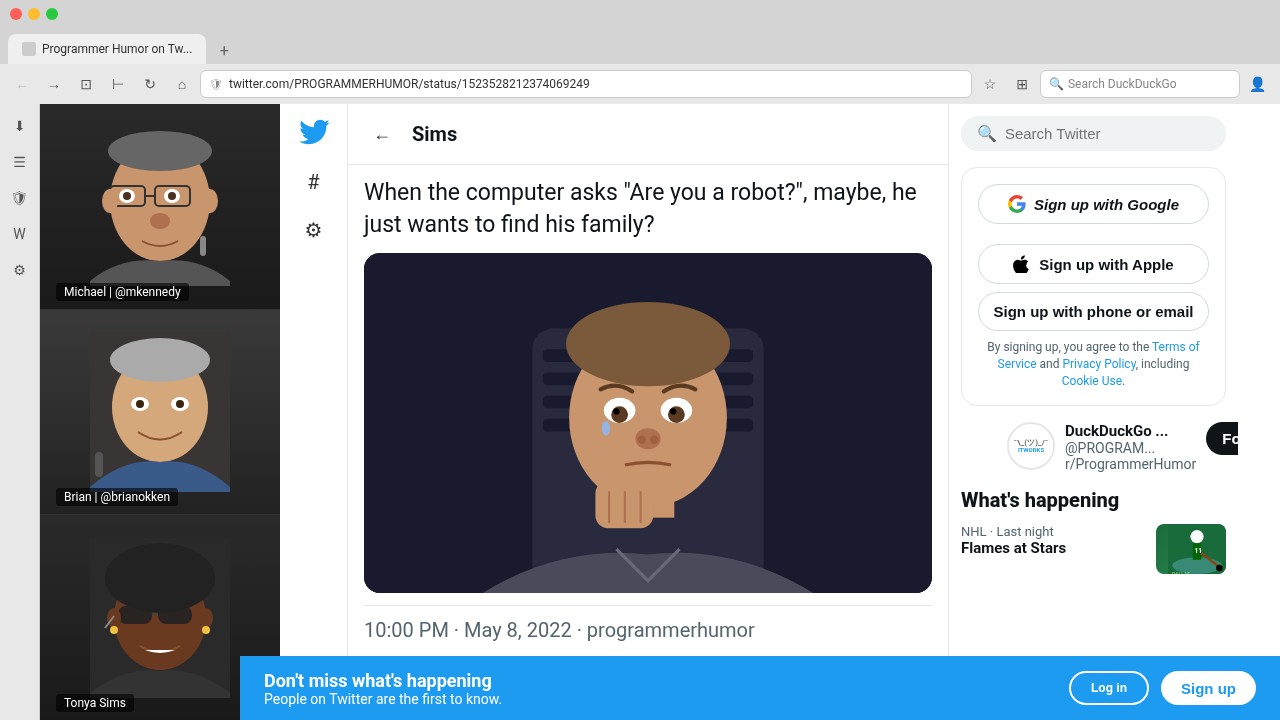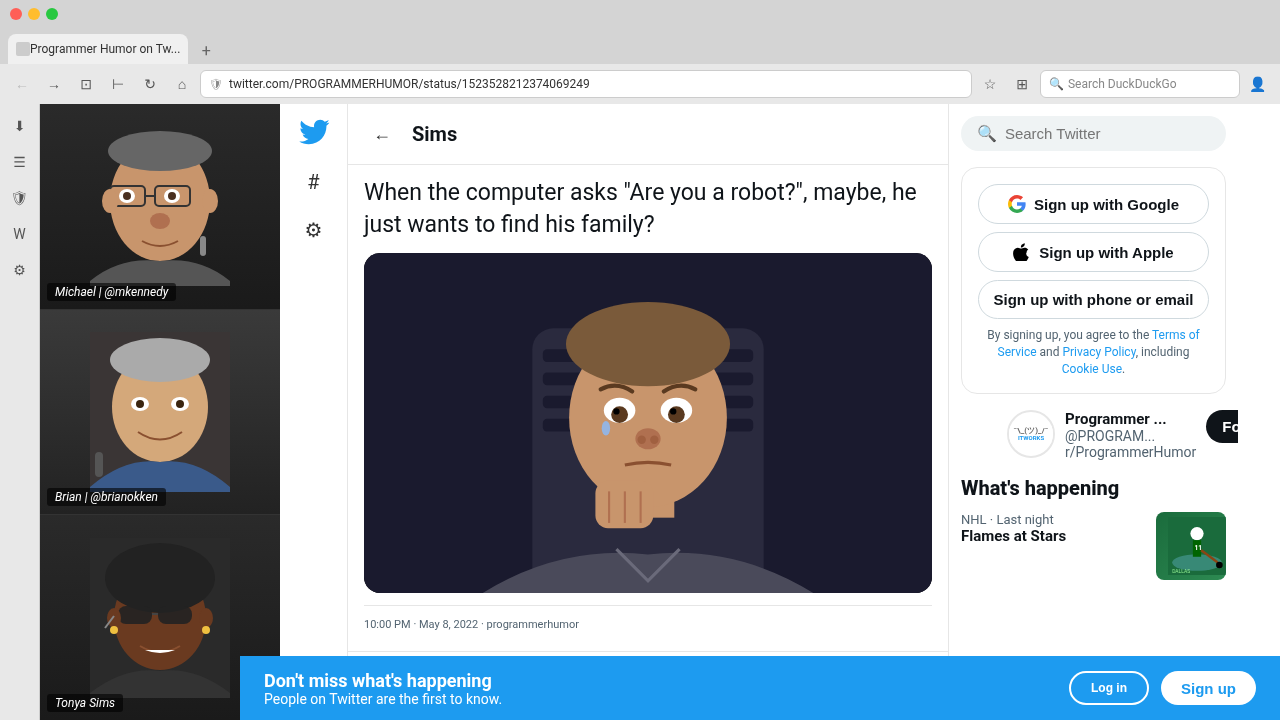--- a/index.html
+++ b/index.html
@@ -6,21 +6,21 @@
     body { width: 1280px; height: 720px; overflow: hidden; font-family: -apple-system, BlinkMacSystemFont, 'Segoe UI', Roboto, sans-serif; background: #fff; display: flex; flex-direction: column; }
 
     
     .browser-chrome { background: #e8e8e8; flex-shrink: 0; }
     .browser-titlebar { height: 28px; background: #d4d4d4; display: flex; align-items: center; padding: 0 10px; gap: 6px; }
     .traffic-light { width: 12px; height: 12px; border-radius: 50%; }
     .tl-red { background: #ff5f57; }
     .tl-yellow { background: #ffbd2e; }
     .tl-green { background: #28c840; }
     .browser-tabbar { height: 36px; background: #d4d4d4; display: flex; align-items: flex-end; padding: 0 8px; }
-    .browser-tab { height: 30px; background: #f0f0f0; border-radius: 8px 8px 0 0; padding: 0 8px; display: flex; align-items: center; gap: 0; font-size: 12px; color: #333; min-width: 180px; }
+    .browser-tab { height: 30px; background: #f0f0f0; border-radius: 8px 8px 0 0; padding: 0 14px; display: flex; align-items: center; gap: 6px; font-size: 12px; color: #333; min-width: 180px; }
     .tab-favicon { width: 14px; height: 14px; background: #ccc; border-radius: 2px; flex-shrink: 0; }
     .tab-new { width: 28px; height: 28px; background: transparent; border-radius: 50%; display: flex; align-items: center; justify-content: center; font-size: 16px; color: #666; cursor: pointer; margin-left: 4px; }
     .browser-toolbar { height: 40px; background: #e8e8e8; display: flex; align-items: center; padding: 0 8px; gap: 4px; }
     .toolbar-btn { width: 28px; height: 28px; display: flex; align-items: center; justify-content: center; border-radius: 4px; cursor: pointer; color: #555; font-size: 14px; }
     .toolbar-btn.disabled { color: #bbb; cursor: default; }
     .address-bar { flex: 1; height: 28px; background: #fff; border-radius: 6px; border: 1px solid #ccc; display: flex; align-items: center; padding: 0 8px; gap: 6px; font-size: 12px; color: #333; }
     .address-bar .lock-icon { color: #888; font-size: 11px; }
     .address-text { flex: 1; font-size: 12px; color: #333; }
     .search-bar-browser { width: 200px; height: 28px; background: #fff; border-radius: 6px; border: 1px solid #ccc; display: flex; align-items: center; padding: 0 8px; gap: 4px; font-size: 12px; color: #888; }
 
@@ -28,21 +28,21 @@
     .main-area { display: flex; flex: 1; overflow: hidden; }
 
     
     .browser-sidebar { width: 40px; background: #e8e8e8; display: flex; flex-direction: column; align-items: center; padding: 8px 0; gap: 8px; border-right: 1px solid #ccc; flex-shrink: 0; }
     .sidebar-icon { width: 28px; height: 28px; display: flex; align-items: center; justify-content: center; border-radius: 4px; cursor: pointer; color: #555; font-size: 14px; }
 
     
     .video-panel { width: 240px; background: #1a1a1a; display: flex; flex-direction: column; flex-shrink: 0; }
     .video-slot { flex: 1; position: relative; border-bottom: 1px solid #333; overflow: hidden; }
     .video-slot:last-child { border-bottom: none; }
-    .video-label { position: absolute; bottom: 8px; left: 7px; background: rgba(0,0,0,0.6); color: #fff; font-size: 12px; padding: 2px 8px; border-radius: 3px; font-style: italic; }
+    .video-label { position: absolute; bottom: 8px; left: 16px; background: rgba(0,0,0,0.6); color: #fff; font-size: 12px; padding: 2px 8px; border-radius: 3px; }
     
     
     .person1-bg { background: linear-gradient(180deg, #2a2a2a 0%, #1a1a1a 100%); width: 100%; height: 100%; display: flex; align-items: center; justify-content: center; position: relative; }
     
     
     .person2-bg { background: linear-gradient(180deg, #3a3a3a 0%, #222 100%); width: 100%; height: 100%; display: flex; align-items: center; justify-content: center; }
     
     
     .person3-bg { background: linear-gradient(180deg, #2a2a2a 0%, #1a1a1a 100%); width: 100%; height: 100%; }
 
@@ -56,31 +56,31 @@
     
     .tweet-column { flex: 1; overflow-y: auto; max-width: 600px; }
     .tweet-header { display: flex; align-items: center; gap: 12px; padding: 12px 16px; border-bottom: 1px solid #e6e6e6; position: sticky; top: 0; background: rgba(255,255,255,0.9); z-index: 10; }
     .back-btn { width: 36px; height: 36px; display: flex; align-items: center; justify-content: center; border-radius: 50%; cursor: pointer; font-size: 18px; color: #333; }
     .tweet-title { font-size: 20px; font-weight: 700; color: #0f1419; }
     
     .tweet-card { padding: 12px 16px; border-bottom: 1px solid #e6e6e6; }
     .tweet-text { font-size: 23px; color: #0f1419; line-height: 1.4; margin-bottom: 12px; }
     .tweet-image { width: 100%; border-radius: 16px; overflow: hidden; background: #000; height: 340px; display: flex; align-items: center; justify-content: center; }
     
-    .tweet-meta { padding: 8px 0; font-size: 11px; color: #536471; border-top: 1px solid #e6e6e6; margin-top: 12px; padding-top: 12px; }
+    .tweet-meta { padding: 8px 0; font-size: 20px; color: #536471; border-top: 1px solid #e6e6e6; margin-top: 12px; padding-top: 12px; }
 
     
     .twitter-right { width: 290px; padding: 12px; overflow-y: auto; flex-shrink: 0; border-left: 1px solid #e6e6e6; }
     
     .search-twitter { display: flex; align-items: center; gap: 8px; background: #eff3f4; border-radius: 20px; padding: 8px 16px; margin-bottom: 16px; }
     .search-twitter input { background: none; border: none; outline: none; font-size: 15px; color: #536471; flex: 1; }
     
     .signup-section { background: #fff; border: 1px solid #e6e6e6; border-radius: 16px; padding: 16px; margin-bottom: 16px; }
     
-    .btn-google { display: flex; align-items: center; justify-content: center; gap: 8px; width: 100%; padding: 10px; border: 1px solid #cfd9de; border-radius: 20px; font-size: 15px; font-weight: 600; color: #0f1419; cursor: pointer; background: #fff; margin-bottom: 8px; }
+    .btn-google { display: flex; align-items: center; justify-content: center; gap: 8px; width: 100%; padding: 10px; border: 1px solid #cfd9de; border-radius: 20px; font-size: 15px; font-weight: 600; color: #0f1419; cursor: pointer; background: #fff; margin-bottom: 20px; font-style: italic; }
     .btn-apple { display: flex; align-items: center; justify-content: center; gap: 8px; width: 100%; padding: 10px; border: 1px solid #cfd9de; border-radius: 20px; font-size: 15px; font-weight: 600; color: #0f1419; cursor: pointer; background: #fff; margin-bottom: 8px; }
     .btn-phone { display: flex; align-items: center; justify-content: center; width: 100%; padding: 10px; border: 1px solid #cfd9de; border-radius: 20px; font-size: 15px; font-weight: 600; color: #0f1419; cursor: pointer; background: #fff; margin-bottom: 8px; }
     
     .tos-text { font-size: 12px; color: #536471; line-height: 1.4; text-align: center; }
     .tos-text a { color: #1d9bf0; text-decoration: none; }
     
     .section-title { font-size: 20px; font-weight: 800; color: #0f1419; margin-bottom: 12px; }
     
     .relevant-person { display: flex; align-items: flex-start; gap: 10px; margin-bottom: 12px; }
     .person-avatar { width: 48px; height: 48px; border-radius: 50%; background: #fff; border: 2px solid #e6e6e6; overflow: hidden; flex-shrink: 0; display: flex; align-items: center; justify-content: center; margin-left: 46px; }
@@ -88,21 +88,21 @@
     .person-name { font-size: 15px; font-weight: 700; color: #0f1419; }
     .person-handle { font-size: 14px; color: #536471; }
     .person-desc { font-size: 14px; color: #536471; }
     .follow-btn { background: #0f1419; color: #fff; border: none; border-radius: 20px; padding: 8px 16px; font-size: 15px; font-weight: 700; cursor: pointer; white-space: nowrap; flex-shrink: 0; }
     
     .whats-happening { margin-top: 16px; }
     .news-item { display: flex; gap: 8px; align-items: flex-start; margin-bottom: 12px; }
     .news-text { flex: 1; }
     .news-category { font-size: 13px; color: #536471; }
     .news-headline { font-size: 15px; font-weight: 700; color: #0f1419; }
-    .news-image { width: 70px; height: 68px; border-radius: 8px; background: linear-gradient(135deg, #1a6b3c, #2d8a52); flex-shrink: 0; overflow: hidden; display: flex; align-items: center; justify-content: center; padding-left: 12px; }
+    .news-image { width: 70px; height: 50px; border-radius: 8px; background: linear-gradient(135deg, #1a6b3c, #2d8a52); flex-shrink: 0; overflow: hidden; display: flex; align-items: center; justify-content: center; padding-left: 12px; }
 
     
     .bottom-banner { position: fixed; bottom: 0; left: 240px; right: 0; height: 64px; background: #1d9bf0; display: flex; align-items: center; justify-content: space-between; padding: 0 24px; z-index: 100; }
     .banner-text { color: #fff; }
     .banner-title { font-size: 18px; font-weight: 700; }
     .banner-subtitle { font-size: 14px; }
     .banner-buttons { display: flex; gap: 12px; }
     .btn-login { background: transparent; border: 2px solid #fff; color: #fff; border-radius: 20px; padding: 8px 20px; font-size: 12px; font-weight: 700; cursor: pointer; }
     .btn-signup-banner { background: #fff; border: none; color: #1d9bf0; border-radius: 20px; padding: 8px 20px; font-size: 15px; font-weight: 700; cursor: pointer; }
 
@@ -352,21 +352,21 @@
 
       <div>
         <div class="relevant-person">
           <div class="person-avatar">
             <div class="avatar-logo" style="font-size:8px;color:#666;line-height:1.1;">
               <div>¯\_(ツ)_/¯</div>
               <div style="font-size:6px;color:#1d9bf0;">ITWORKS</div>
             </div>
           </div>
           <div class="person-info">
-            <div class="person-name">Programmer ...</div>
+            <div class="person-name">DuckDuckGo ...</div>
             <div class="person-handle">@PROGRAM...</div>
             <div class="person-desc">r/ProgrammerHumor</div>
           </div>
           <button class="follow-btn">Follow</button>
         </div>
       </div>
 
       <div class="whats-happening">
         <div class="section-title">What's happening</div>
         <div class="news-item">

